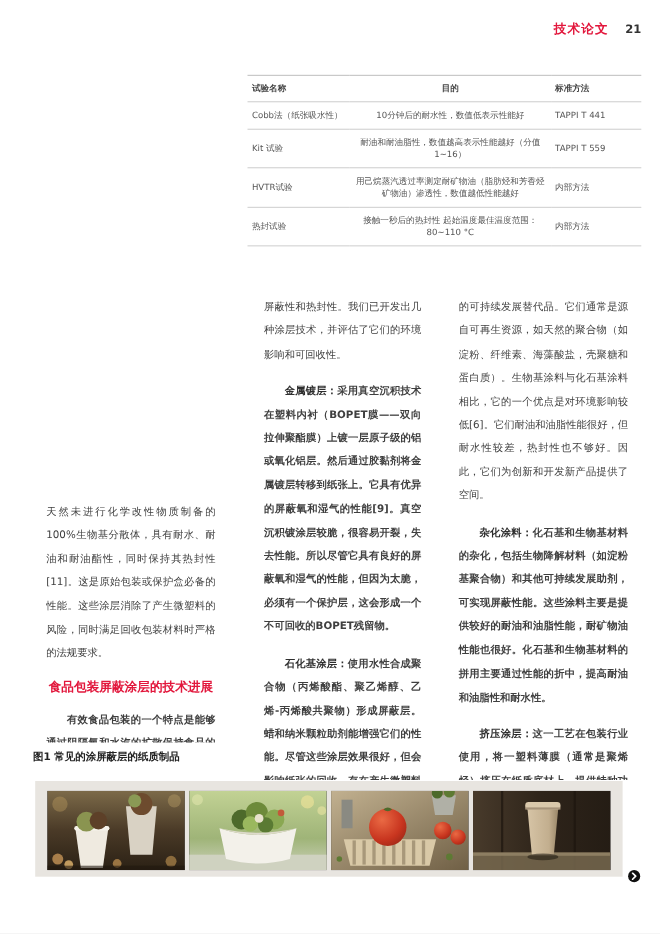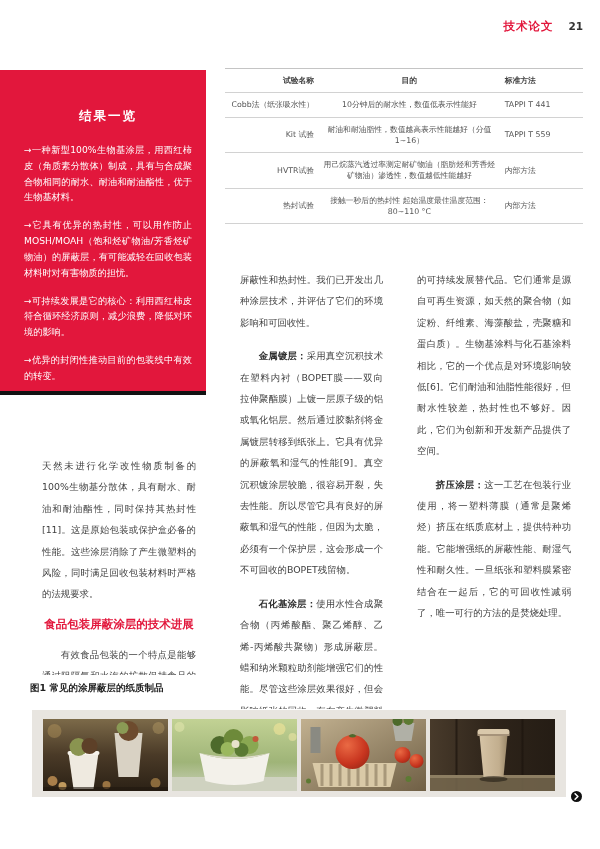--- a/index.html
+++ b/index.html
@@ -21,27 +21,27 @@
     color:#ffffff; padding:38px 14px 14px 24px; overflow:hidden;
   }
   .results-box h2 { text-align:center; font-size:12.5px; font-weight:bold; letter-spacing:2px; margin-bottom:17px; }
   .results-box p { font-size:9.2px; line-height:1.72; text-align:justify; margin-bottom:12px; }
   
   .tablewrap { position:absolute; left:225px; top:68px; width:358px; }
   .table-title { font-size:9.5px; font-weight:bold; color:#222; margin-bottom:9px; }
   table { width:100%; border-collapse:collapse; font-size:7.8px; color:#555; border-top:1px solid #c4c4c4; }
   th { font-weight:bold; color:#444; }
   th, td { border-bottom:1px solid #d2d2d2; padding:6px 4px; vertical-align:middle; line-height:1.45; }
-  .c-name { width:26%; text-align:right; }
+  .c-name { width:26%; text-align:left; }
   .c-purpose { width:51%; text-align:center; }
   .c-method { width:23%; text-align:left; white-space:nowrap; }
   
   .col { position:absolute; font-size:9.4px; line-height:21.4px; text-align:justify; overflow:hidden; }
   .col p { margin:12px; }
-  .col .indent { text-indent:2em; }
+  .col .indent { text-indent:2em;font-weight:bold; }
   .col b { color:#2e2e2e; }
   .col-left  { left:30px;  top:443px; width:178px; height:232px; }
   .col-mid   { left:228px; top:257px; width:167px; height:452px; }
   .col-right { left:405px; top:257px; width:178px; height:452px; }
   .section-heading { color:#e2173c; font-weight:bold; font-size:11.5px; line-height:1.3; margin:12px 0 11px; text-align:center; }
   
   .fig-caption { position:absolute; left:30px; top:682px; font-size:9.5px; font-weight:bold; color:#222; }
   .photo-strip {
     position:absolute; left:32px; top:710px; width:534px; height:87px;
     background:#e8e5e0; display:flex; gap:4px; padding:9px 11px 6px 11px;
@@ -61,28 +61,20 @@
 </head>
 <body>
 
 <div class="page">
 
   <div class="header">
     <span class="rubric">技术论文</span>
     <span class="pageno">21</span>
   </div>
 
-  <div class="results-box">
-    <h2>结果一览</h2>
-    <p>→一种新型100%生物基涂层，用西红柿皮（角质素分散体）制成，具有与合成聚合物相同的耐水、耐油和耐油酯性，优于生物基材料。</p>
-    <p>→它具有优异的热封性，可以用作防止MOSH/MOAH（饱和烃矿物油/芳香烃矿物油）的屏蔽层，有可能减轻在回收包装材料时对有害物质的担忧。</p>
-    <p>→可持续发展是它的核心：利用西红柿皮符合循环经济原则，减少浪费，降低对环境的影响。</p>
-    <p>→优异的封闭性推动目前的包装线中有效的转变。</p>
-
-  </div>
 
   <div class="tablewrap">
     <table>
       <thead>
         <tr>
           <th class="c-name">试验名称</th>
           <th class="c-purpose">目的</th>
           <th class="c-method">标准方法</th>
         </tr>
       </thead>
@@ -120,20 +112,21 @@
 
   <div class="col col-mid">
     <p>屏蔽性和热封性。我们已开发出几种涂层技术，并评估了它们的环境影响和可回收性。</p>
     <p class="indent"><b>金属镀层：</b><span>采用真空沉积技术在塑料内衬（BOPET膜——双向拉伸聚酯膜）上镀一层原子级的铝或氧化铝层。然后通过胶黏剂将金属镀层转移到纸张上。它具有优异的屏蔽氧和湿气的性能[9]。真空沉积镀涂层较脆，很容易开裂，失去性能。所以尽管它具有良好的屏蔽氧和湿气的性能，但因为太脆，必须有一个保护层，这会形成一个不可回收的BOPET残留物。</span></p>
     <p class="indent"><b>石化基涂层：</b><span>使用水性合成聚合物（丙烯酸酯、聚乙烯醇、乙烯-丙烯酸共聚物）形成屏蔽层。蜡和纳米颗粒助剂能增强它们的性能。尽管这些涂层效果很好，但会影响纸张的回收，存在产生微塑料的风险。热封性是存在的，这一方案可以实现纸质包装物的回收。但从长远来看，它不符合可持续发展的承诺，总是微塑料污染的一个潜在来源。它可以实现回收，但长期可持续发展还是需要替代品。</span></p>
 
   </div>
 
   <div class="col col-right">
     <p>的可持续发展替代品。它们通常是源自可再生资源，如天然的聚合物（如淀粉、纤维素、海藻酸盐，壳聚糖和蛋白质）。生物基涂料与化石基涂料相比，它的一个优点是对环境影响较低[6]。它们耐油和油脂性能很好，但耐水性较差，热封性也不够好。因此，它们为创新和开发新产品提供了空间。</p>
+    <p class="indent"><b>杂化涂料：</b><span>化石基和生物基材料的杂化，包括生物降解材料（如淀粉基聚合物）和其他可持续发展助剂，可实现屏蔽性能。这些涂料主要是提供较好的耐油和油脂性能，耐矿物油性能也很好。化石基和生物基材料的拼用主要通过性能的折中，提高耐油和油脂性和耐水性。</span></p>
     <p class="indent"><b>挤压涂层：</b><span>这一工艺在包装行业使用，将一塑料薄膜（通常是聚烯烃）挤压在纸质底材上，提供特种功能。它能增强纸的屏蔽性能、耐湿气性和耐久性。一旦纸张和塑料膜紧密结合在一起后，它的可回收性减弱了，唯一可行的方法的是焚烧处理。</span></p>
 
   </div>
 
   <div class="fig-caption">图1 常见的涂屏蔽层的纸质制品</div>
 
   <div class="photo-strip">
 
     <div class="photo">
       <svg viewBox="0 0 134 72" preserveAspectRatio="xMidYMid slice" aria-hidden="true">

